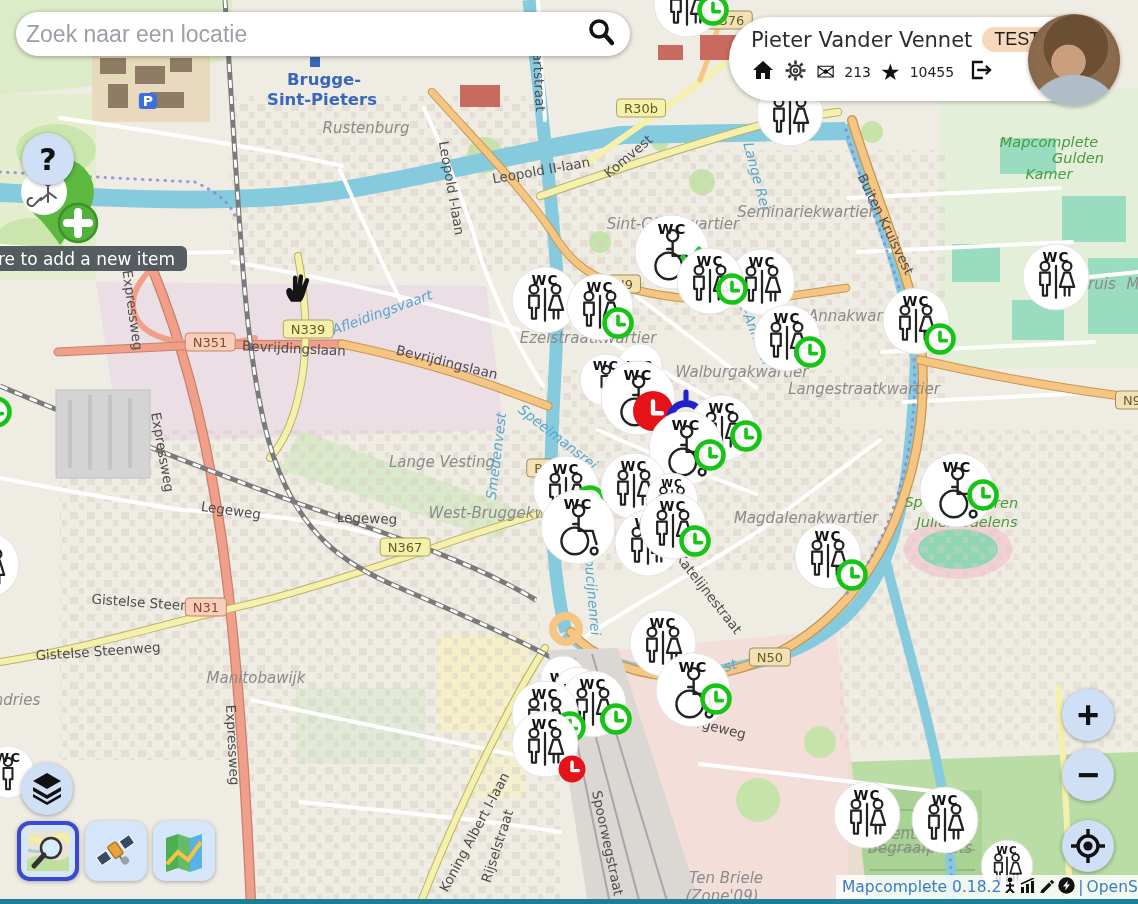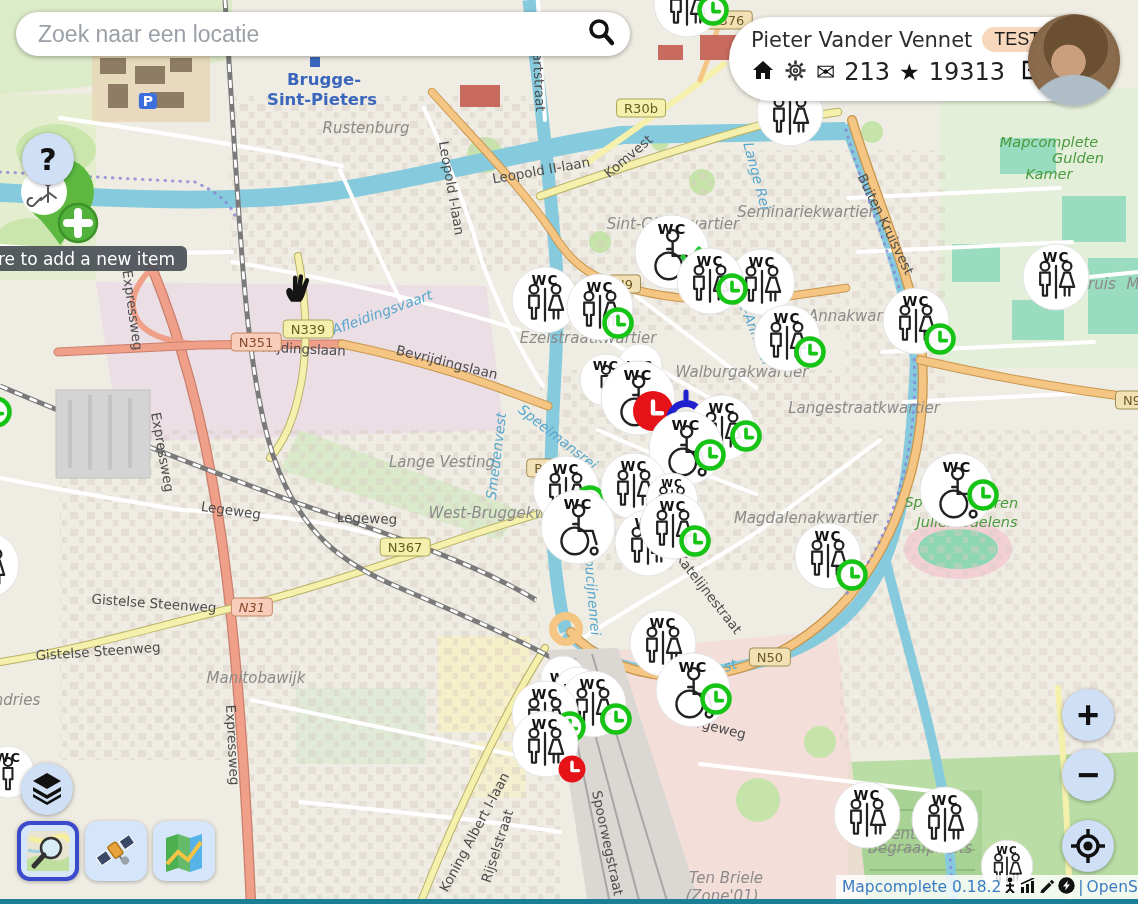--- a/index.html
+++ b/index.html
@@ -8,40 +8,40 @@
   #labels-layer{position:absolute;left:0;top:0;width:1138px;height:904px;pointer-events:none;}
   #markers-layer{position:absolute;left:0;top:0;}
   .lbl{position:absolute;white-space:nowrap;font-family:"DejaVu Sans",sans-serif;}
   .lbl.q{color:#8b8b8b;font-style:italic;font-size:15px;}
   .lbl.s{color:#4d4d4d;font-size:13.5px;}
   .lbl.w{color:#58a7cc;font-style:italic;font-size:14px;}
   .lbl.g{color:#4a9a3f;font-style:italic;font-size:14.5px;}
   .lbl.st{color:#3a67bd;font-weight:bold;font-size:16.5px;}
   .lbl.bt,.lbl.bs,.lbl.by{font-size:13px;padding:1px 7px;border-radius:4px;border:1.5px solid;background:#f3e1b6;}
   .lbl.bt{background:#f3e1b6;border-color:#9f8d55;color:#6b5a26;}
-  .lbl.bs{background:#f8cdbb;border-color:#c5875f;color:#8a4a2e;margin-left:46px;}
+  .lbl.bs{background:#f8cdbb;border-color:#c5875f;color:#8a4a2e;}
   .lbl.by{background:#f5f0ae;border-color:#a9a554;color:#62601f;}
   .lbl.bp{background:#3c6fdd;color:#fff;font-weight:bold;font-size:14px;padding:0 4px;border-radius:3px;}
   .wct{fill:#111;text-anchor:middle;font-weight:600;letter-spacing:1.2px;font-family:"DejaVu Sans",sans-serif;}
   .bub{fill:#fff;stroke:#e3e3e3;stroke-width:1;}
   .fig{fill:none;stroke:#222;stroke-width:1.55;stroke-linejoin:round;stroke-linecap:round;}
 
   
   .searchbar{position:absolute;left:16px;top:12px;width:614px;height:44px;background:#fff;border-radius:22px;
-    box-shadow:0 1px 5px rgba(0,0,0,.35);display:flex;align-items:center;padding:0 14px 0 20px;box-sizing:border-box;}
+    box-shadow:0 1px 5px rgba(0,0,0,.35);display:flex;align-items:center;padding:0 14px 0 8px;box-sizing:border-box;}
   .searchbar input{flex:1;border:none;outline:none;font-size:23px;color:#444;background:transparent;
     font-family:"Liberation Sans",sans-serif;}
   .searchbar input::placeholder{color:#9aa0a6;}
   .userpanel{position:absolute;left:729px;top:17px;width:381px;height:84px;background:#fff;border-radius:42px;
     box-shadow:0 1px 5px rgba(0,0,0,.3);padding:10px 20px 8px 22px;box-sizing:border-box;}
   .row1{display:flex;align-items:center;gap:10px;}
   .uname{font-size:21px;color:#2d2d2d;font-family:"DejaVu Sans",sans-serif;}
   .testing{background:#f8d8bd;border-radius:16px;padding:2px 12px;font-size:18px;color:#1e1e1e;}
   .row2{display:flex;align-items:center;gap:9px;margin-top:6px;}
-  .row2 .cnt{font-size:24px;color:#222;font-family:"DejaVu Sans",sans-serif;}
+  .row2 .cnt{font-size:14px;color:#222;font-family:"DejaVu Sans",sans-serif;}
   .glyph{font-size:23px;color:#111;line-height:1;}
   .avatar{position:absolute;left:1028px;top:14px;width:92px;height:92px;border-radius:50%;
     background:
       radial-gradient(circle at 50% 118%, #aebdc6 0 40%, rgba(0,0,0,0) 41%),
       radial-gradient(circle at 44% 52%, #c99f7d 0 24%, rgba(0,0,0,0) 25%),
       radial-gradient(circle at 52% 36%, #6b4f33 0 42%, rgba(0,0,0,0) 43%),
       radial-gradient(circle at 50% 50%, #8a6b4d 0 60%, #74583d 100%);
     box-shadow:0 1px 4px rgba(0,0,0,.3);}
   .circlebtn{position:absolute;width:52px;height:52px;border-radius:50%;background:#cfe0f6;
     box-shadow:0 1px 4px rgba(0,0,0,.35);display:flex;align-items:center;justify-content:center;
@@ -212,30 +212,30 @@
 
   <div id="labels-layer">
       <div class="lbl st" style="left: 324px; top: 79px; transform: translate(-50%, -50%) rotate(0deg);">Brugge-</div>
       <div class="lbl st" style="left: 322px; top: 99px; transform: translate(-50%, -50%) rotate(0deg);">Sint-Pieters</div>
       <div class="lbl q" style="left: 366px; top: 128px; transform: translate(-50%, -50%) rotate(0deg);">Rustenburg</div>
       <div class="lbl q" style="left: 673px; top: 224px; transform: translate(-50%, -50%) rotate(0deg);">Sint-Gilliskwartier</div>
       <div class="lbl q" style="left: 806px; top: 212px; transform: translate(-50%, -50%) rotate(0deg);">Seminariekwartier</div>
       <div class="lbl q" style="left: 588px; top: 338px; transform: translate(-50%, -50%) rotate(0deg);">Ezelstraatkwartier</div>
       <div class="lbl q" style="left: 742px; top: 372px; transform: translate(-50%, -50%) rotate(0deg);">Walburgakwartier</div>
       <div class="lbl q" style="left: 858px; top: 316px; transform: translate(-50%, -50%) rotate(0deg);">Annakwartier</div>
-      <div class="lbl q" style="left: 864px; top: 408px; transform: translate(-50%, -50%) rotate(0deg);">Langestraatkwartier</div>
+      <div class="lbl q" style="left: 864px; top: 389px; transform: translate(-50%, -50%) rotate(0deg);">Langestraatkwartier</div>
       <div class="lbl q" style="left: 806px; top: 518px; transform: translate(-50%, -50%) rotate(0deg);">Magdalenakwartier</div>
       <div class="lbl q" style="left: 508px; top: 513px; transform: translate(-50%, -50%) rotate(0deg);">West-Bruggekwartier</div>
       <div class="lbl q" style="left: 442px; top: 462px; transform: translate(-50%, -50%) rotate(0deg);">Lange Vesting</div>
       <div class="lbl q" style="left: 256px; top: 678px; transform: translate(-50%, -50%) rotate(0deg);">Manitobawijk</div>
       <div class="lbl q" style="left: 17px; top: 700px; transform: translate(-50%, -50%) rotate(0deg);">ndries</div>
       <div class="lbl q" style="left: 1097px; top: 284px; transform: translate(-50%, -50%) rotate(0deg);">Kruis</div>
       <div class="lbl q" style="left: 1133px; top: 284px; transform: translate(-50%, -50%) rotate(0deg);">M</div>
       <div class="lbl q" style="left: 726px; top: 878px; transform: translate(-50%, -50%) rotate(0deg);">Ten Briele</div>
-      <div class="lbl q" style="left: 722px; top: 896px; transform: translate(-50%, -50%) rotate(0deg);">(Zone'01)</div>
+      <div class="lbl q" style="left: 722px; top: 896px; transform: translate(-50%, -50%) rotate(0deg);">(Zone'09)</div>
       <div class="lbl q" style="left: 906px; top: 834px; transform: translate(-50%, -50%) rotate(0deg);">Centra</div>
       <div class="lbl q" style="left: 920px; top: 848px; transform: translate(-50%, -50%) rotate(0deg);">Begraafplaats</div>
       <div class="lbl w" style="left: 382px; top: 312px; transform: translate(-50%, -50%) rotate(-20deg);">Afleidingsvaart</div>
       <div class="lbl w" style="left: 496px; top: 456px; transform: translate(-50%, -50%) rotate(-83deg);">Smedenvest</div>
       <div class="lbl w" style="left: 592px; top: 588px; transform: translate(-50%, -50%) rotate(85deg);">Kapucijnenrei</div>
       <div class="lbl w" style="left: 558px; top: 437px; transform: translate(-50%, -50%) rotate(38deg);">Speelmansrei</div>
       <div class="lbl w" style="left: 752px; top: 324px; transform: translate(-50%, -50%) rotate(68deg);">Sint-Annarei</div>
       <div class="lbl w" style="left: 757px; top: 176px; transform: translate(-50%, -50%) rotate(75deg);">Lange Rei</div>
       <div class="lbl w" style="left: 722px; top: 668px; transform: translate(-50%, -50%) rotate(-18deg);">vest</div>
       <div class="lbl s" style="left: 539px; top: 74px; transform: translate(-50%, -50%) rotate(87deg);">Vaartstraat</div>
@@ -262,21 +262,21 @@
       <div class="lbl g" style="left: 1049px; top: 174px; transform: translate(-50%, -50%) rotate(0deg);">Kamer</div>
       <div class="lbl g" style="left: 921px; top: 502px; transform: translate(-50%, -50%) rotate(0deg);">Spor</div>
       <div class="lbl g" style="left: 997px; top: 503px; transform: translate(-50%, -50%) rotate(0deg);">deren</div>
       <div class="lbl g" style="left: 967px; top: 522px; transform: translate(-50%, -50%) rotate(0deg);">Julien Saelens</div>
       <div class="lbl bt" style="left: 624px; top: 284px; transform: translate(-50%, -50%) rotate(0deg);">N9</div>
       <div class="lbl by" style="left: 641px; top: 108px; transform: translate(-50%, -50%) rotate(0deg);">R30b</div>
       <div class="lbl bt" style="left: 727px; top: 20px; transform: translate(-50%, -50%) rotate(0deg);">N376</div>
       <div class="lbl by" style="left: 308px; top: 329px; transform: translate(-50%, -50%) rotate(0deg);">N339</div>
       <div class="lbl bs" style="left: 210px; top: 342px; transform: translate(-50%, -50%) rotate(0deg);">N351</div>
       <div class="lbl by" style="left: 405px; top: 547px; transform: translate(-50%, -50%) rotate(0deg);">N367</div>
-      <div class="lbl bs" style="left: 206px; top: 607px; transform: translate(-50%, -50%) rotate(0deg); font-style: italic;">N31</div>
+      <div class="lbl bs" style="left: 206px; top: 607px; transform: translate(-50%, -50%) rotate(0deg);">N31</div>
       <div class="lbl bt" style="left: 770px; top: 657px; transform: translate(-50%, -50%) rotate(0deg);">N50</div>
       <div class="lbl bt" style="left: 1132px; top: 400px; transform: translate(-50%, -50%) rotate(0deg);">N9</div>
       <div class="lbl bt" style="left: 547px; top: 468px; transform: translate(-50%, -50%) rotate(0deg);">R30</div>
       <div class="lbl bp" style="left: 148px; top: 101px; transform: translate(-50%, -50%) rotate(0deg);">P</div>
     </div>
 
   <svg id="markers-layer" width="1138" height="904" viewBox="0 0 1138 904">
       <g transform="translate(687,4)">
         <circle class="bub" r="33"></circle>
         <text class="wct" y="-15" font-size="13.5">WC</text>
@@ -850,21 +850,21 @@
       <span>
         <svg width="23" height="23" viewBox="-11.5 -11.5 23 23">
             <circle r="5.2" fill="none" stroke="#333" stroke-width="2.3"></circle>
             <circle r="1.8" fill="none" stroke="#333" stroke-width="1.6"></circle>
             <path d="M0,-10 V-6.5 M7,-7 L4.6,-4.6 M10,0 H6.5 M7,7 L4.6,4.6 M0,10 V6.5 M-7,7 L-4.6,4.6 M-10,0 H-6.5 M-7,-7 L-4.6,-4.6" stroke="#333" stroke-width="2.6"></path>
           </svg>
       </span>
       <span class="glyph">✉</span>
       <span class="cnt">213</span>
       <span class="glyph">★</span>
-      <span class="cnt">19313</span>
+      <span class="cnt">10455</span>
       <span style="margin-left:4px">
         <svg width="25" height="24" viewBox="0 0 25 24" fill="none" stroke="#111" stroke-width="2.3" stroke-linecap="round">
             <path d="M15,4 H6 V20 H15"></path>
             <path d="M11,12 H23"></path>
             <path d="M19.5,8.5 L23,12 L19.5,15.5"></path>
           </svg>
       </span>
     </div>
   </div>
   <div class="avatar"></div>

